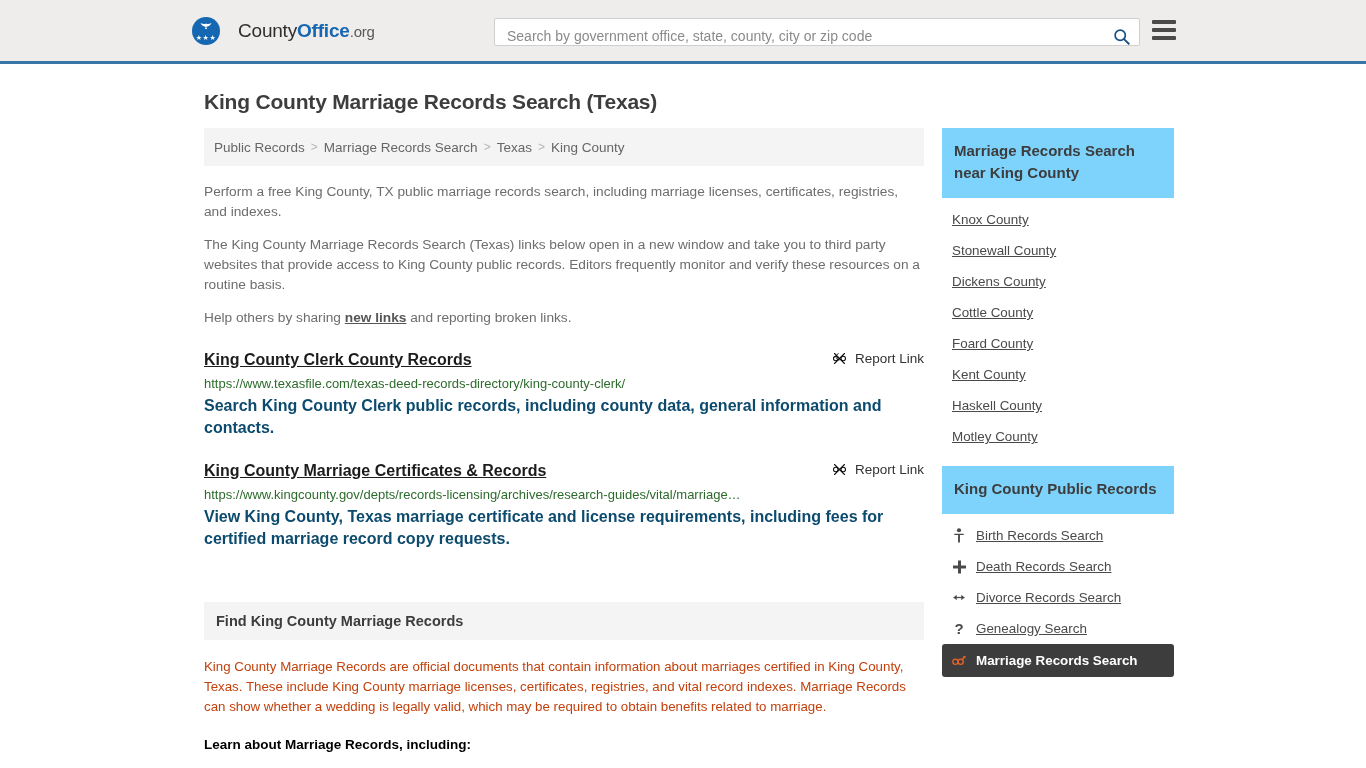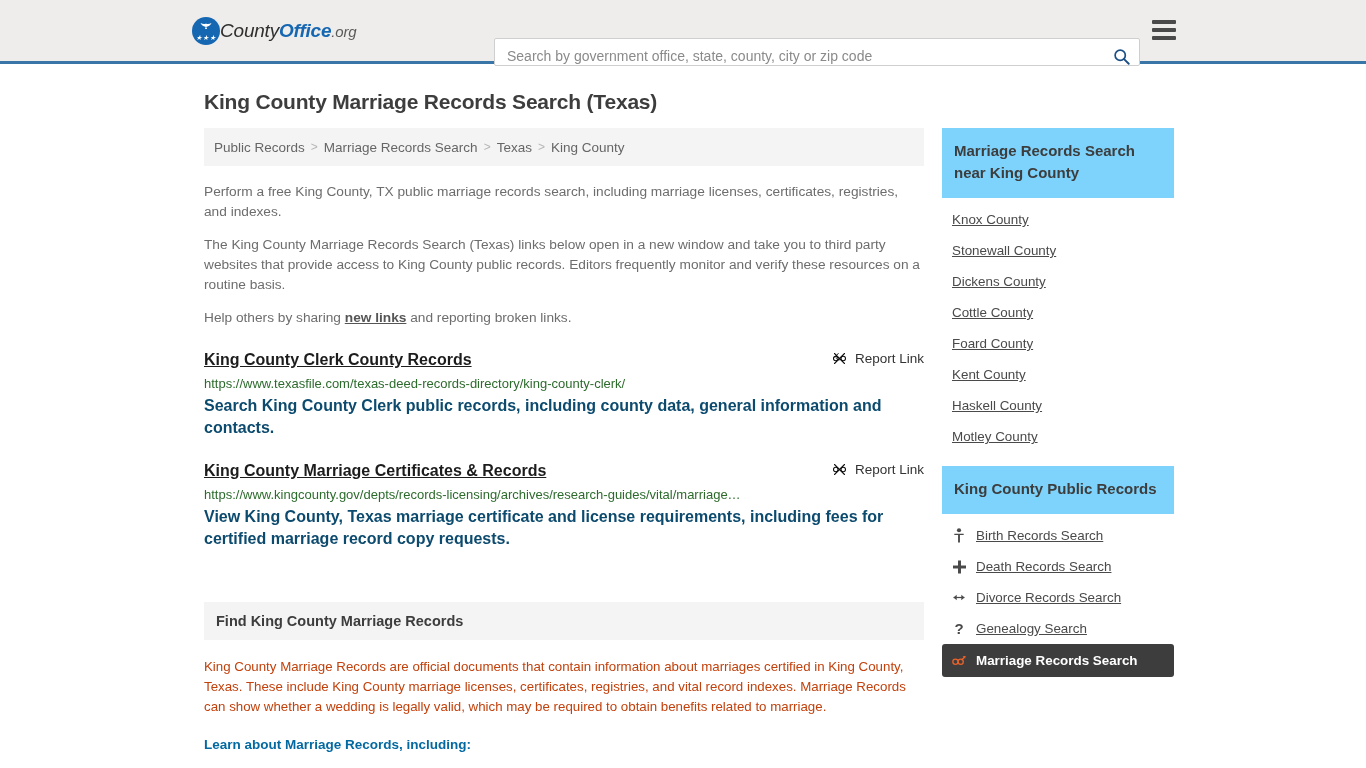--- a/index.html
+++ b/index.html
@@ -17,23 +17,22 @@
     background: #eeedeb;
     border-bottom: 3px solid #3a75a8;
     display: flex;
     align-items: center;
     position: relative;
   }
   .logo-wrap {
     display: flex;
     align-items: center;
     margin-left: 192px;
-    gap: 0;
+    gap: 18px;
     text-decoration: none;
-    font-style: italic;
   }
   .logo-mark {
     width: 28px; height: 28px;
     border-radius: 50%;
     background: #1667b2;
     position: relative;
     flex: 0 0 auto;
     overflow: hidden;
   }
   .logo-mark .eagle {
@@ -66,21 +65,20 @@
     left: 494px;
     top: 18px;
     width: 646px;
     height: 28px;
     display: flex;
     align-items: center;
     background: #ffffff;
     border: 1px solid #cfcfcf;
     border-radius: 2px;
     padding: 8px 8px 0 10px;
-    margin-top: 20px;
   }
   .search-input {
     flex: 1 1 auto;
     border: 0;
     outline: 0;
     font-family: "Liberation Sans", sans-serif;
     font-size: 14px;
     color: #555;
     background: transparent;
     height: 100%;
@@ -188,21 +186,21 @@
     margin-top: 52px;
   }
   .section-body p {
     font-size: 13.3px;
     line-height: 20px;
     color: #c2410c;
     margin: 17px 0 0 0;
   }
   .section-body p.sub {
     font-weight: 700;
-    color: #0369a1;
+    color: #000000;
     font-size: 13.5px;
     margin-top: 18px;
   }
   .section-body ul {
     margin: 9px 0 0 0;
     padding-left: 22px;
     list-style: disc;
   }
   .section-body li {
     font-size: 13.3px;

